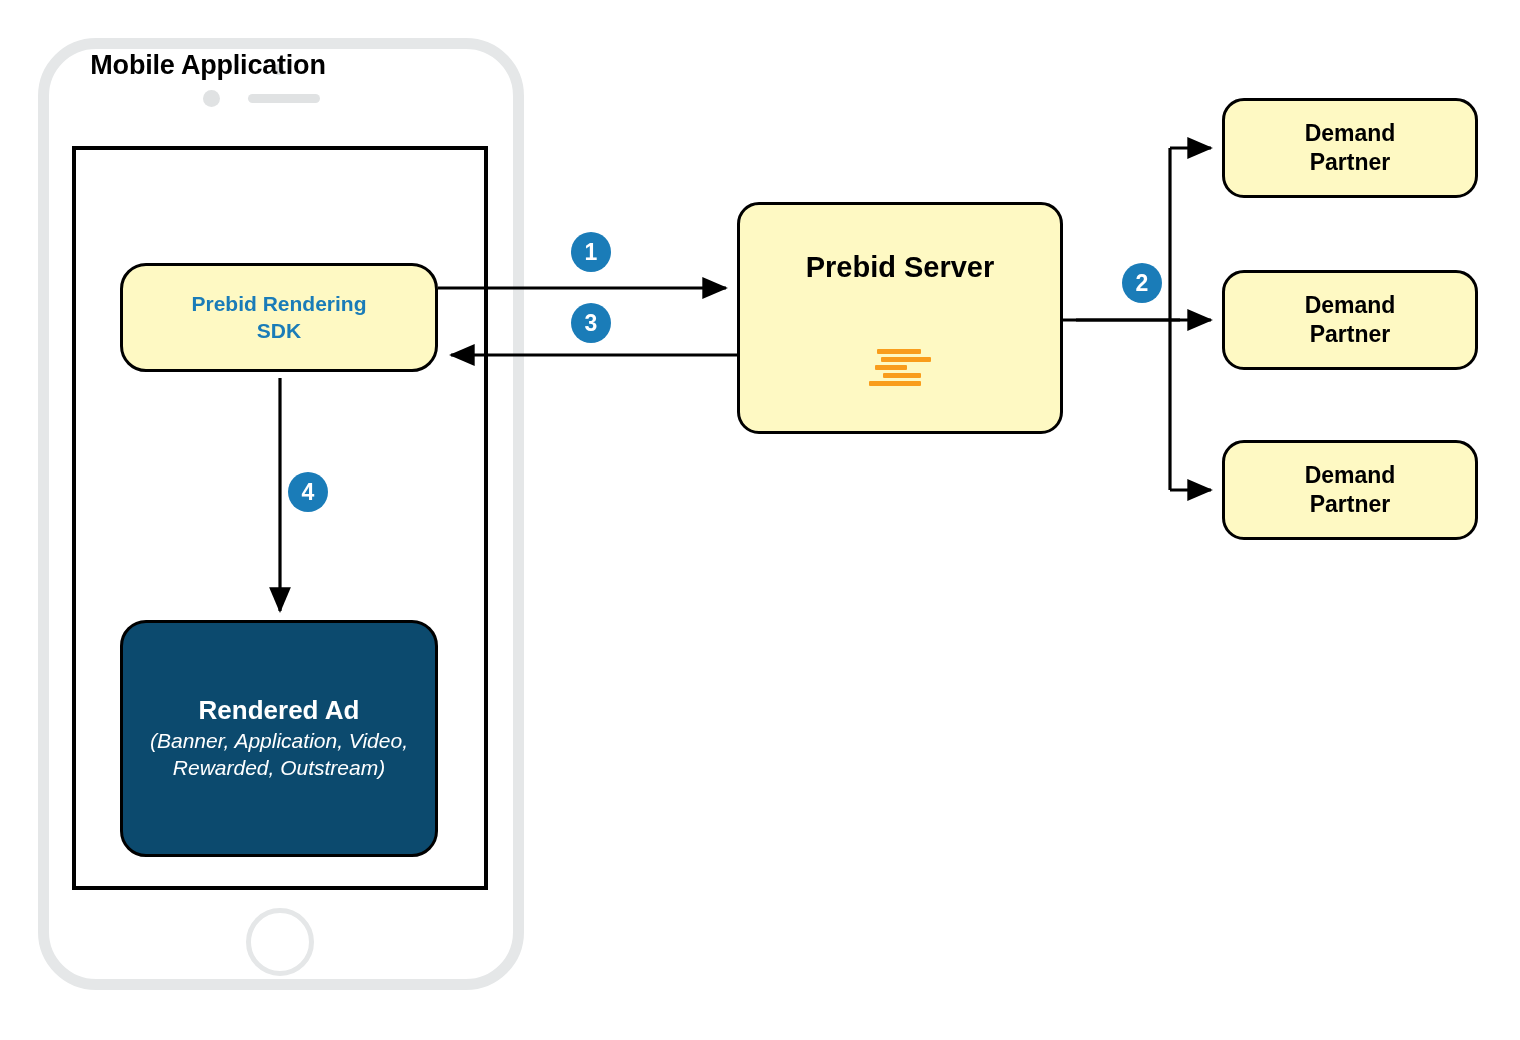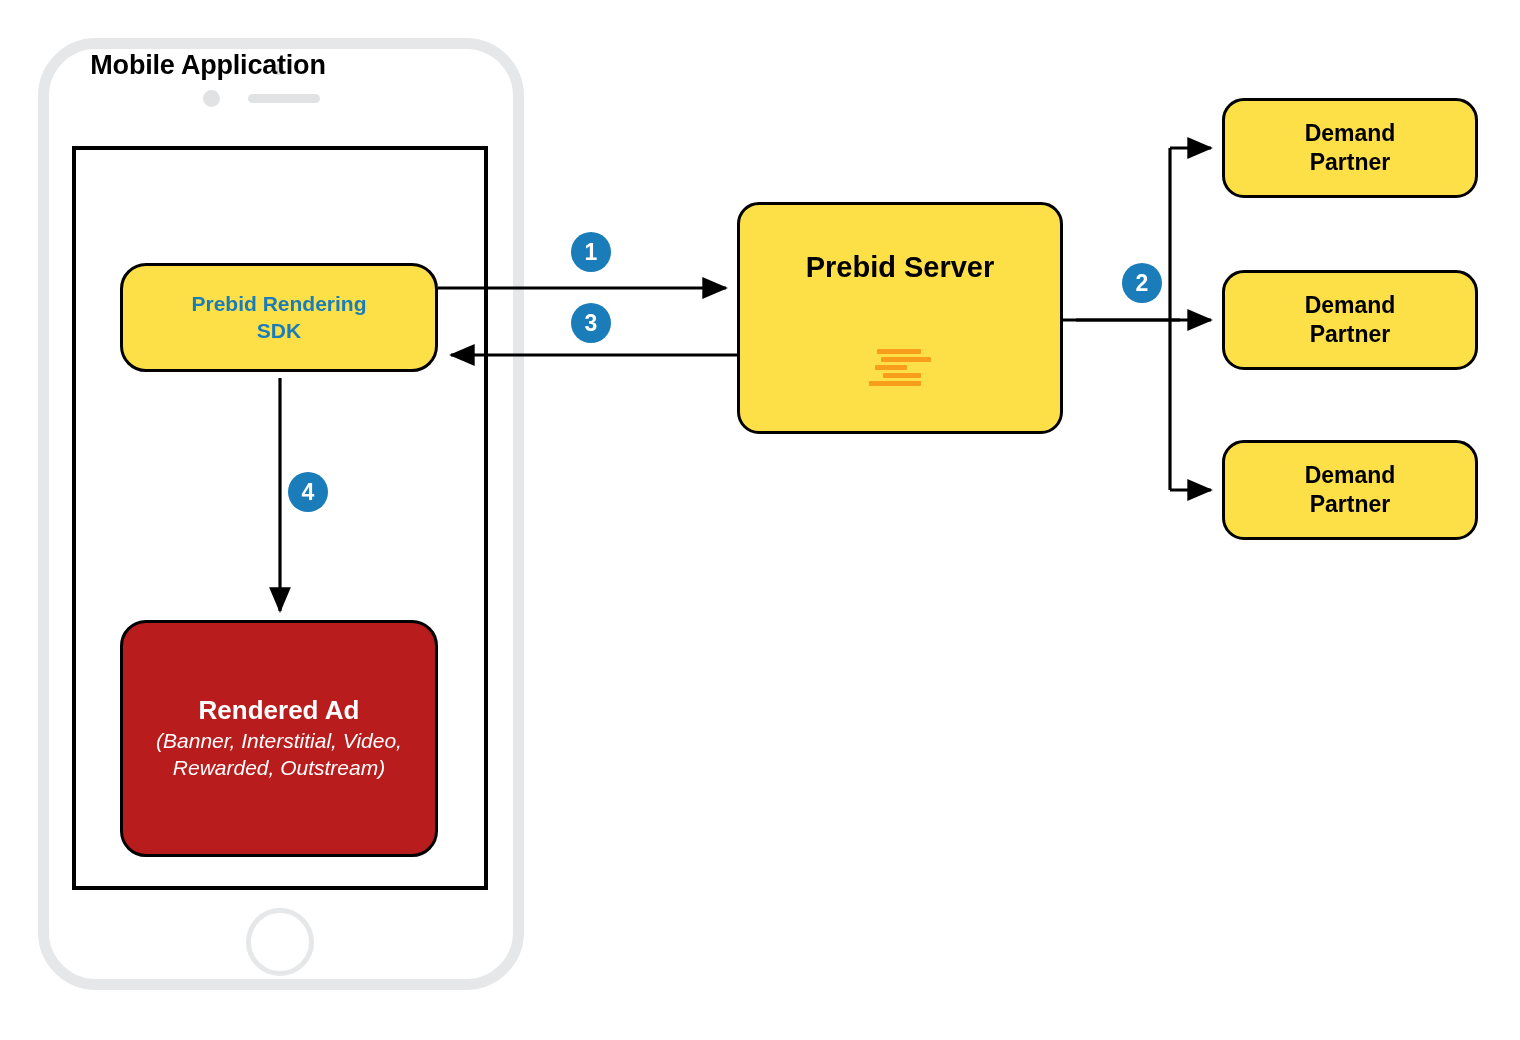--- a/index.html
+++ b/index.html
@@ -81,21 +81,21 @@
     font-size: 27px;
     font-weight: bold;
     color: #000000;
     letter-spacing: -0.2px;
     margin-top: 10px;
   }
 
   
   .node {
     box-sizing: border-box;
-    background: #fde047;
+    background: #fef9c3;
     border: 3px solid #000000;
     display: flex;
     align-items: center;
     justify-content: center;
     flex-direction: column;
     text-align: center;
   }
 
   #sdk-node {
     left: 120px; top: 263px;
@@ -107,21 +107,21 @@
     font-size: 21px;
     font-weight: bold;
     color: #1a7cb8;
     line-height: 1.25;
   }
 
   #rendered-ad-node {
     left: 120px; top: 620px;
     width: 318px; height: 237px;
     border-radius: 26px;
-    background: #b91c1c;
+    background: #0c4a6e;
     z-index: 6;
   }
   #rendered-ad-title {
     font-size: 26px;
     font-weight: bold;
     color: #ffffff;
     margin-bottom: 2px;
   }
   #rendered-ad-subtitle {
     font-size: 21px;
@@ -257,21 +257,21 @@
   <div id="app-screen" class="abs"></div>
   <div id="app-title" class="abs">Mobile Application</div>
 
   <div id="sdk-node" class="abs node">
     <div class="node-label" style="white-space: pre-line;">Prebid Rendering
 SDK</div>
   </div>
 
   <div id="rendered-ad-node" class="abs node">
     <div id="rendered-ad-title">Rendered Ad</div>
-    <div id="rendered-ad-subtitle">(Banner, Interstitial, Video,
+    <div id="rendered-ad-subtitle">(Banner, Application, Video,
 Rewarded, Outstream)</div>
   </div>
 
   <div id="prebid-server-node" class="abs node">
     <div id="prebid-server-label">Prebid Server</div>
     <div id="prebid-logo">
       <span class="pl-1"></span>
       <span class="pl-2"></span>
       <span class="pl-3"></span>
       <span class="pl-4"></span>

